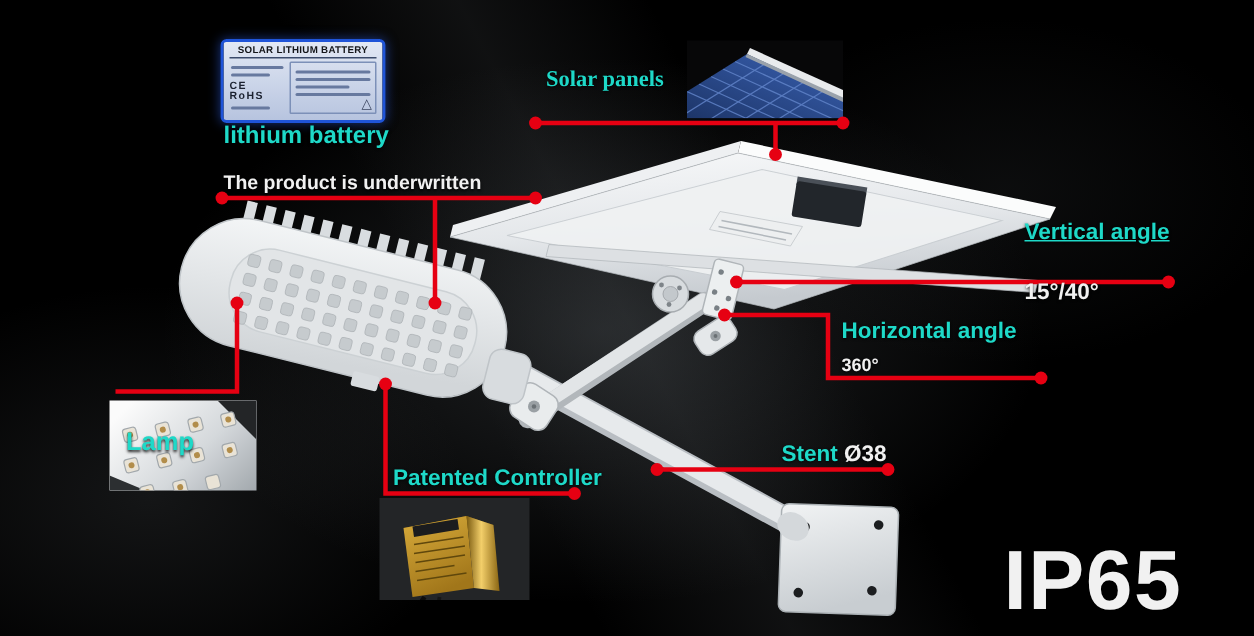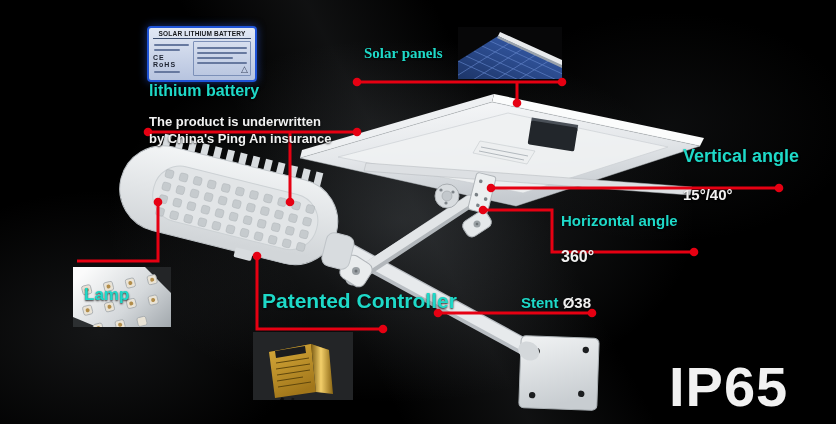--- a/index.html
+++ b/index.html
@@ -14,26 +14,26 @@
       #000;
   }
   .abs { position:absolute; }
   .ann { position:absolute; font-weight:700; white-space:nowrap; text-shadow:0 1px 2px rgba(0,0,0,.85); }
   .cyan { color:#1ed9c8; }
   .white { color:#f1f1f1; }
 
   #lbl-lithium      { left:149px; top:82px;  font-size:16px;text-align:center; }
   #note-insurance   { left:149px; top:98px;  font-size:13px; line-height:16.5px; color:#f1f1f1;margin-top:16px; }
   #lbl-solar        { left:364px; top:45px;  font-size:15px;font-family:Liberation Serif, serif; }
-  #lbl-vert         { left:683px; top:146px; font-size:18px; }
+  #lbl-vert         { left:683px; top:146px; font-size:15px;text-decoration:underline; }
   #val-vert         { left:683px; top:166px; font-size:15px;margin-top:20px; }
   #lbl-horiz        { left:561px; top:212px; font-size:15px; }
-  #val-horiz        { left:561px; top:248px; font-size:16px; }
+  #val-horiz        { left:561px; top:236px; font-size:12px; }
   #lbl-lamp         { left:84px;  top:237px; font-size:17px;margin-top:48px; }
-  #lbl-controller   { left:262px; top:289px; font-size:21px; }
+  #lbl-controller   { left:262px; top:310px; font-size:15px; }
   #lbl-stent        { left:521px; top:294px; font-size:15px; }
   #badge-ip65       { left:669px; top:354px; font-size:56px; letter-spacing:1px; }
 
   
   #battery-label {
     left:147px; top:26px; width:110px; height:56px; box-sizing:border-box;
     background:linear-gradient(180deg,#e2e8f4,#b7c4df);
     border:2px solid #1f54d8; border-radius:4px;
     box-shadow:0 0 8px rgba(45,95,230,.55);
     overflow:hidden;
@@ -360,21 +360,20 @@
         <path d="M438,313 H592" fill="none"></path>
         <circle cx="438" cy="313" r="4.3" stroke="none"></circle>
           <circle cx="592" cy="313" r="4.3" stroke="none"></circle>
       </g>
     </g>
   </svg>
 
   <div class="ann cyan" id="lbl-lithium">lithium battery</div>
   <div class="ann" id="note-insurance">
     <div>The product is underwritten</div>
-    <div>by China's Ping An insurance</div>
   </div>
   <div class="ann cyan" id="lbl-solar">Solar panels</div>
   <div class="ann cyan" id="lbl-vert">Vertical angle</div>
   <div class="ann white" id="val-vert">15°/40°</div>
   <div class="ann cyan" id="lbl-horiz">Horizontal angle</div>
   <div class="ann white" id="val-horiz">360°</div>
   <div class="ann cyan" id="lbl-lamp">Lamp</div>
   <div class="ann cyan" id="lbl-controller">Patented Controller</div>
   <div class="ann" id="lbl-stent">
     <span class="cyan">Stent</span>

